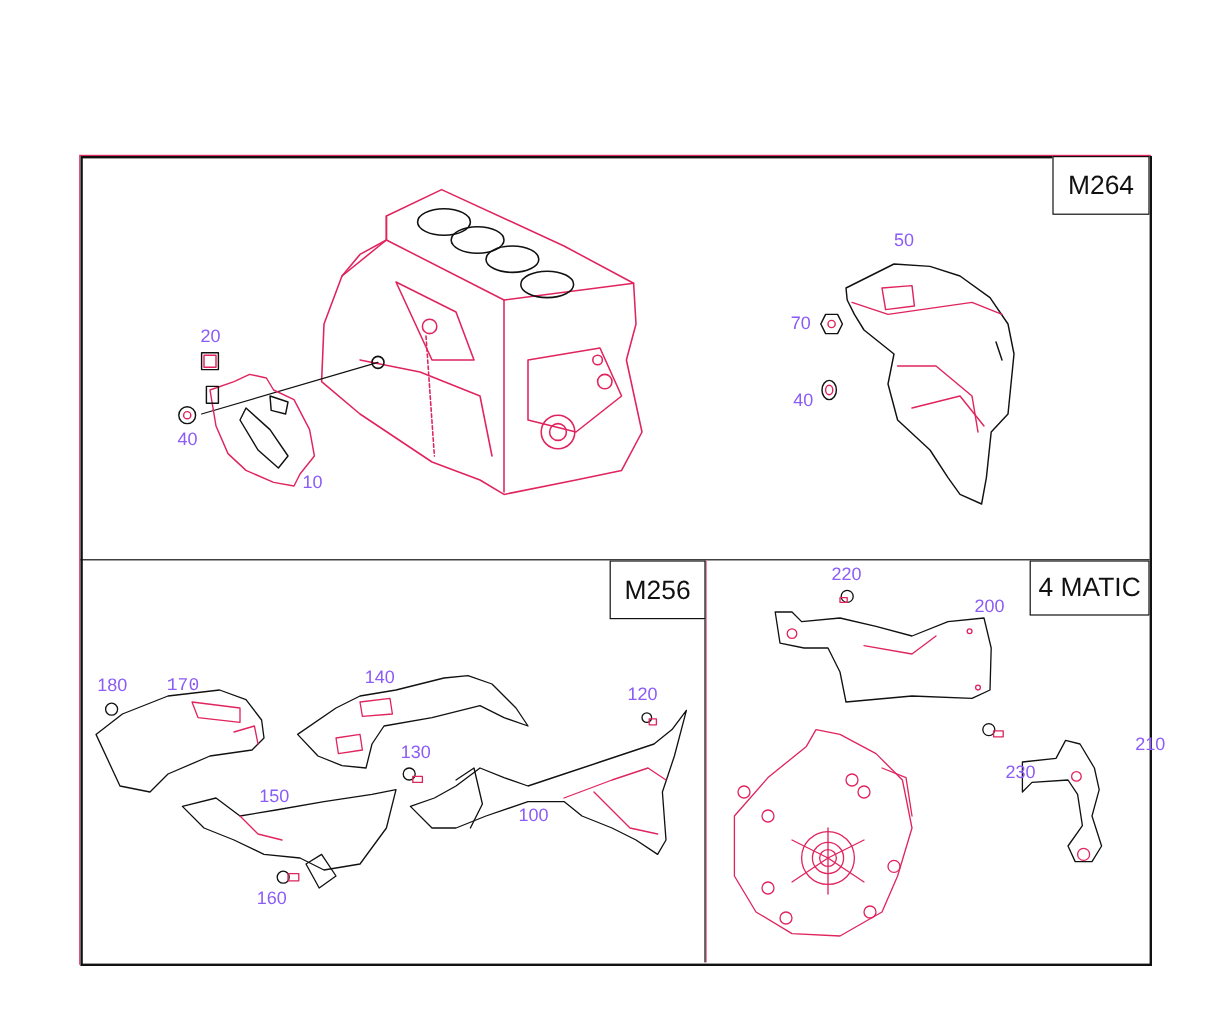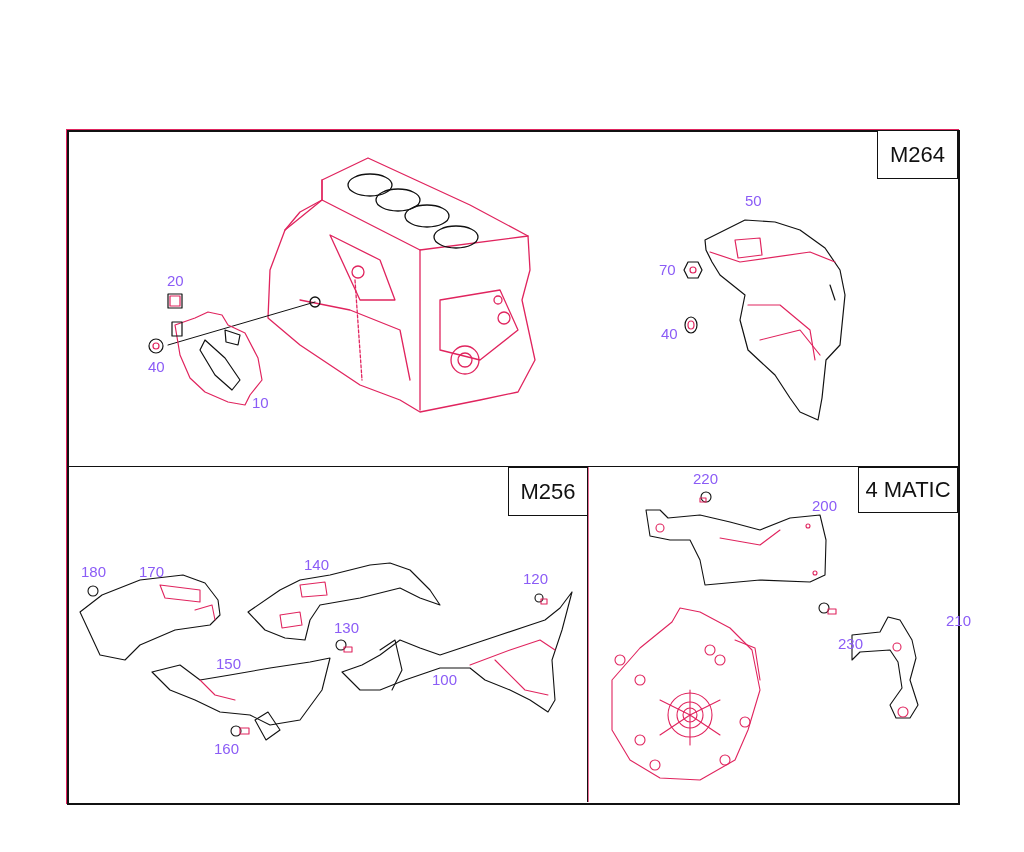--- a/index.html
+++ b/index.html
@@ -166,19 +166,19 @@
 <span class="callout" style="left:745px; top:193px;">50</span>
 <span class="callout" style="left:659px; top:262px;">70</span>
 <span class="callout" style="left:661px; top:326px;">40</span>
 
 <span class="callout" style="left:432px; top:672px;">100</span>
 <span class="callout" style="left:523px; top:571px;">120</span>
 <span class="callout" style="left:334px; top:620px;text-align:center;">130</span>
 <span class="callout" style="left:304px; top:557px;">140</span>
 <span class="callout" style="left:216px; top:656px;text-align:center;">150</span>
 <span class="callout" style="left:214px; top:741px;">160</span>
-<span class="callout" style="left:139px; top:564px;">170</span>
+<span class="callout" style="left:139px; top:564px;font-family:Liberation Mono, monospace;">170</span>
 <span class="callout" style="left:81px; top:564px;text-align:center;">180</span>
 
 <span class="callout" style="left:770px; top:498px;margin-left:42px;">200</span>
 <span class="callout" style="left:906px; top:613px;margin-left:40px;">210</span>
 <span class="callout" style="left:693px; top:471px;">220</span>
 <span class="callout" style="left:838px; top:623px;margin-top:13px;">230</span>
 
 </body></html>

